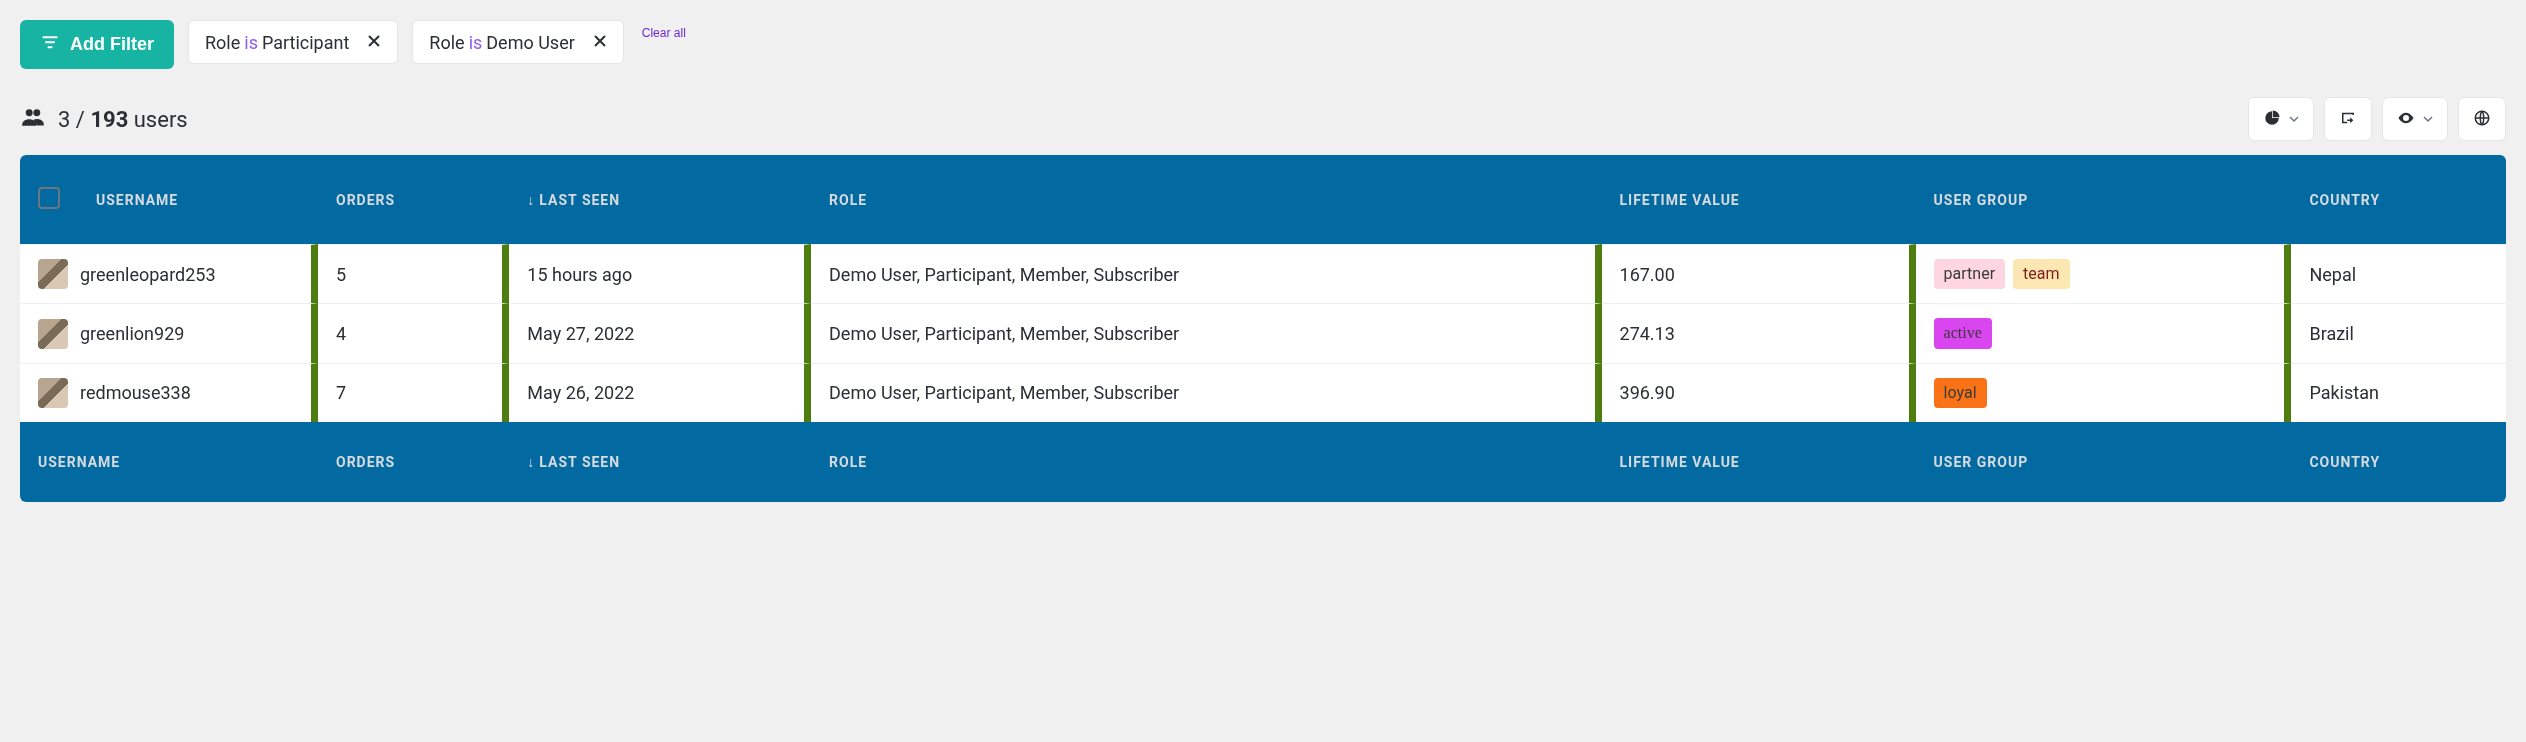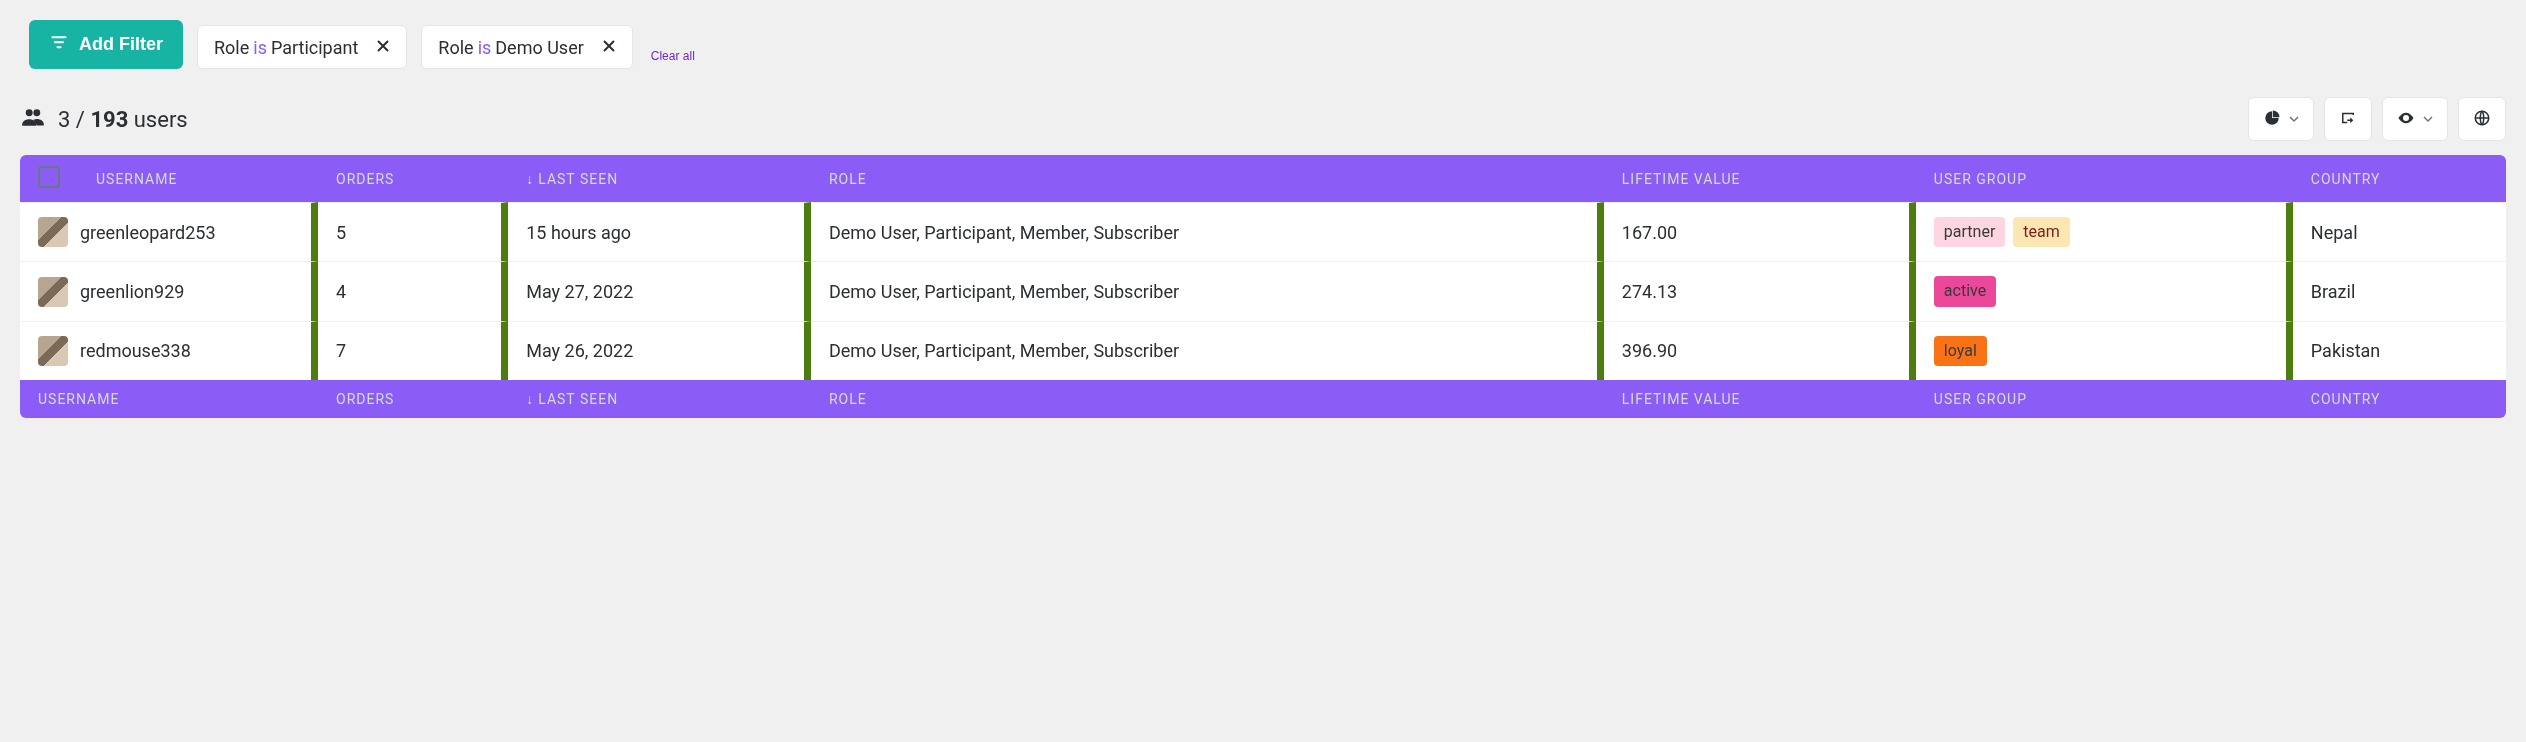--- a/index.html
+++ b/index.html
@@ -6,24 +6,23 @@
   body {
     margin: 0;
     font-family: -apple-system, BlinkMacSystemFont, "Segoe UI", Roboto, Helvetica, Arial, sans-serif;
     background: #f0f0f0;
     color: #2b2f33;
     padding: 20px;
     font-size: 17px;
   }
   .toolbar {
     display: flex;
-    align-items: flex-end;
+    align-items: flex-start;
     gap: 14px;
     margin-bottom: 28px;
-    margin-left: 9px;
   }
   .add-filter-btn {
     display: inline-flex;
     align-items: center;
     gap: 10px;
     background: #17b3a3;
     color: #fff;
     font-weight: 700;
     border: none;
     border-radius: 6px;
@@ -102,27 +101,27 @@
   .action-btn .caret { width: 10px; height: 10px; }
   table.users {
     width: 100%;
     border-collapse: separate;
     border-spacing: 0;
     border-radius: 6px;
     overflow: hidden;
     background: #fff;
   }
   table.users thead th, table.users tfoot th {
-    background: #8b5cf6;
+    background: #0369a1;
     color: #d6dbe0;
     font-size: 14px;
-    font-weight: 400;
+    font-weight: 700;
     letter-spacing: 1px;
     text-align: left;
-    padding: 11px 18px;
+    padding: 32px 18px;
     text-transform: uppercase;
   }
   table.users tbody td {
     padding: 14px 18px;
     border-top: 1px solid #eef0f2;
     border-right: 7px solid #4d7c0f;
     font-size: 18px;
     color: #2b2f33;
     vertical-align: middle;
   }
@@ -153,21 +152,21 @@
   .tag {
     display: inline-block;
     padding: 4px 10px;
     border-radius: 4px;
     font-size: 16px;
     margin-right: 8px;
     line-height: 1.4;
   }
   .tag.partner { background: #fdd6e1; color: #3a3a3a; }
   .tag.team    { background: #fce7b2; color: #7f1d1d; }
-  .tag.active  { background: #ec4899; color: #3a3a3a; }
+  .tag.active  { background: #d946ef; color: #3a3a3a; font-family: Liberation Serif, serif; }
   .tag.loyal   { background: #f97316; color: #3a3a3a; }
   .col-checkbox { width: 56px; }
   .col-username { width: 240px; }
 </style>
 </head>
 <body>
 
 <div class="toolbar">
   <button class="add-filter-btn">
     <span>

